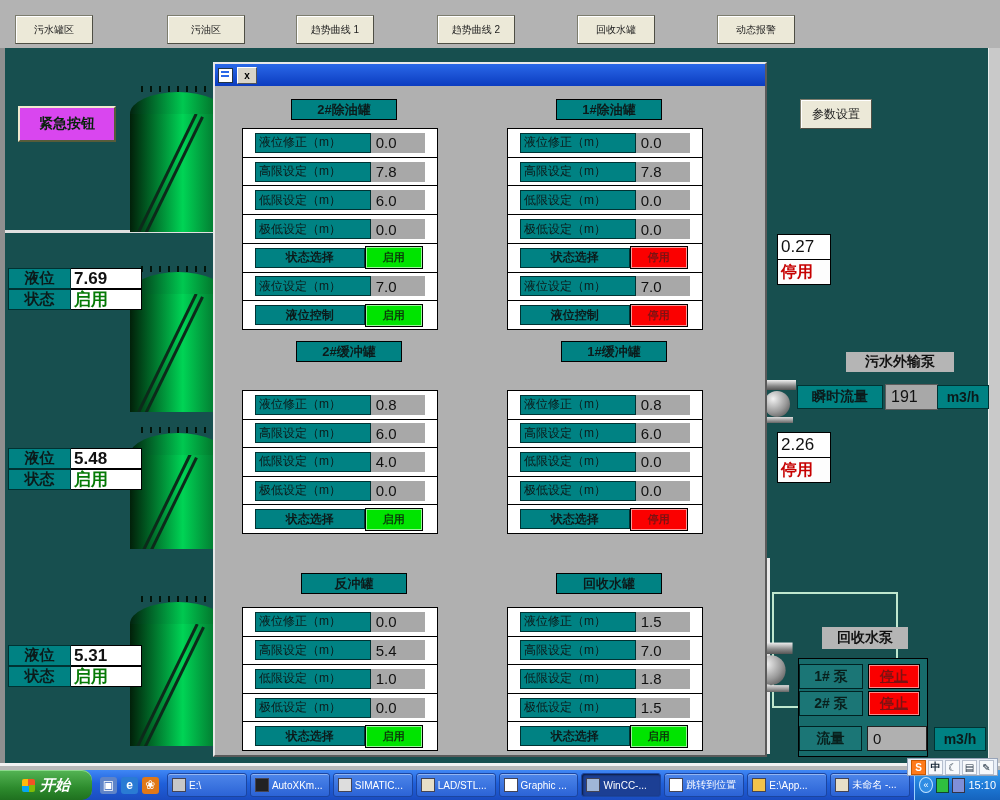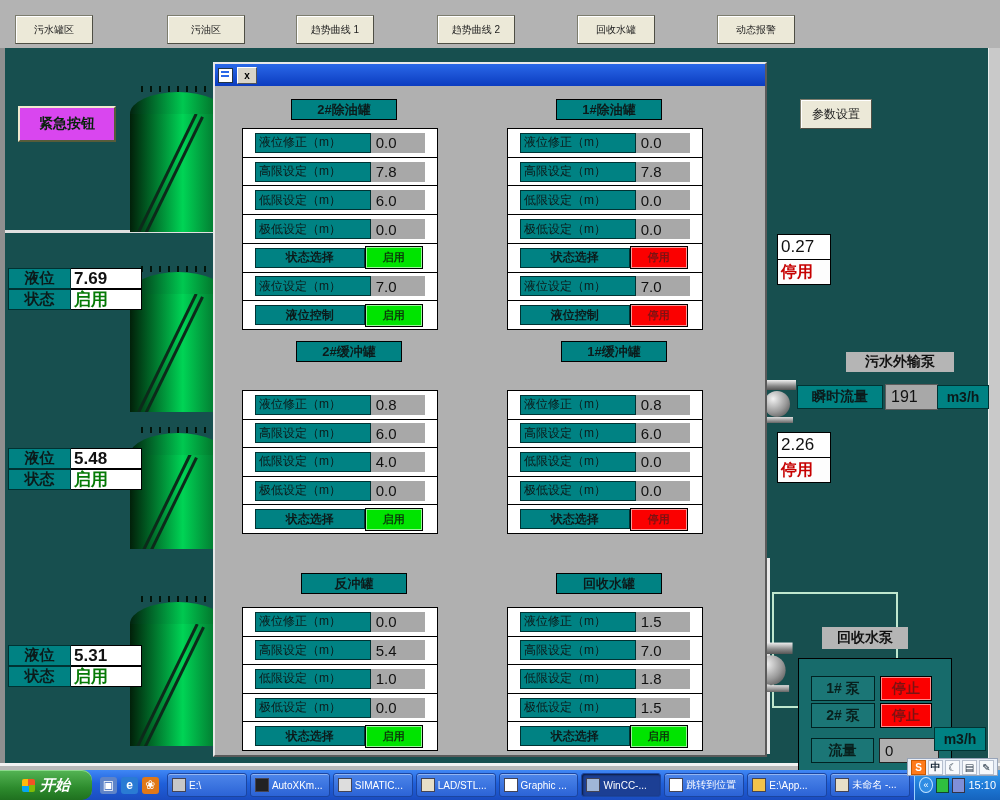--- a/index.html
+++ b/index.html
@@ -83,27 +83,27 @@
   .p1{left:762px;top:380px;}
   .p2{left:756px;top:646px;transform:scale(1.15);}
   .pump .pipe{height:10px;width:100%;background:linear-gradient(#f0f0f0,#888 60%,#555);}
   .pump .body{width:26px;height:26px;margin:1px 0 0 2px;border-radius:50%;
     background:radial-gradient(circle at 35% 30%,#f2f2f2,#999 55%,#3f3f3f);}
   .pump .base{width:30px;height:6px;margin-left:1px;background:linear-gradient(#ddd,#666);}
   .vline-white{position:absolute;left:767px;top:558px;width:3px;height:196px;background:#e9e9e9;z-index:1;}
   .pipe-green{position:absolute;left:772px;top:592px;width:122px;height:112px;
     border:2px solid #bfe8cf;z-index:1;}
   .recycle-panel{position:absolute;left:798px;top:658px;width:128px;height:97px;z-index:2;
-    background:#176b6b;border:1px solid #000;display:flex;flex-direction:column;justify-content:space-around;padding:12px;}
+    background:#176b6b;border:1px solid #000;display:flex;flex-direction:column;justify-content:space-around;padding:0;}
   .rp-row{display:flex;align-items:center;height:27px;}
   .rp-label{width:62px;height:23px;border:1px solid #022;background:#1b7676;color:#08201d;
     font-size:14px;font-weight:bold;display:flex;align-items:center;justify-content:center;}
   .rp-status{width:50px;height:23px;margin-left:5px;background:#fb0000;border:1px solid #000;
     box-shadow:inset 0 0 0 1px rgba(255,255,255,.55);
-    color:#7c1212;font-size:14px;font-weight:bold;display:flex;align-items:center;justify-content:center;}
+    color:#7c1212;font-size:14px;font-weight:bold;display:flex;align-items:center;justify-content:center;text-decoration:underline;}
   .rp-flow-value{width:54px;height:23px;margin-left:5px;background:#b0b0b0;border:1px solid #222;
     color:#111;font-size:15px;display:flex;align-items:center;padding-left:5px;}
 
   
   .dialog{position:absolute;left:213px;top:62px;width:554px;height:695px;z-index:5;
     background:#b0b0b0;border:2px solid;border-color:#e8e8e8 #5a5a5a #5a5a5a #e8e8e8;box-sizing:border-box;}
   .dlg-title{height:22px;background:linear-gradient(180deg,#2a68e8,#0b3cc0);
     display:flex;align-items:center;padding:0 3px;}
   .dlg-icon{width:13px;height:13px;background:#fff;border:1px solid #234;margin-right:4px;position:relative;}
   .dlg-icon::after{content:"";position:absolute;left:2px;top:2px;width:8px;height:2px;

